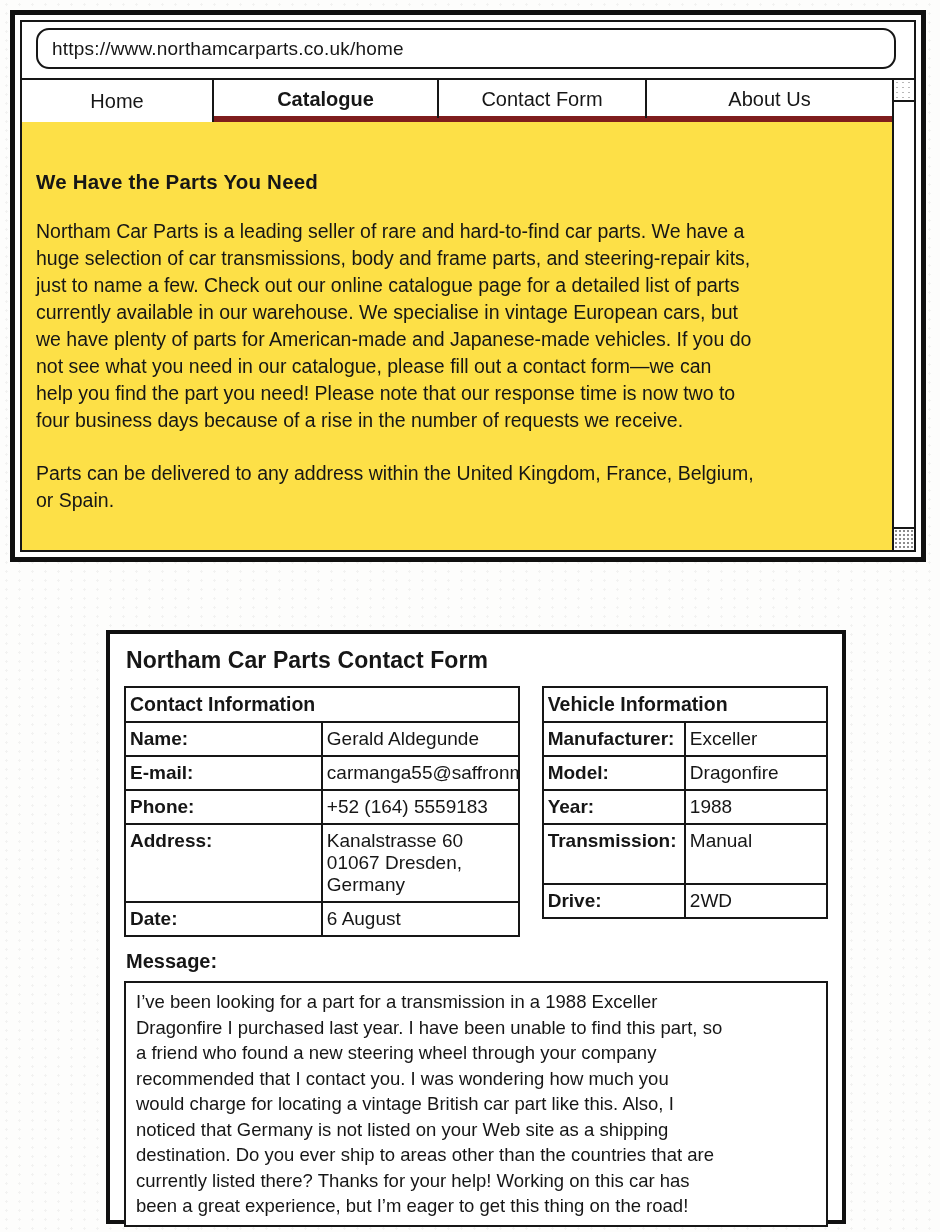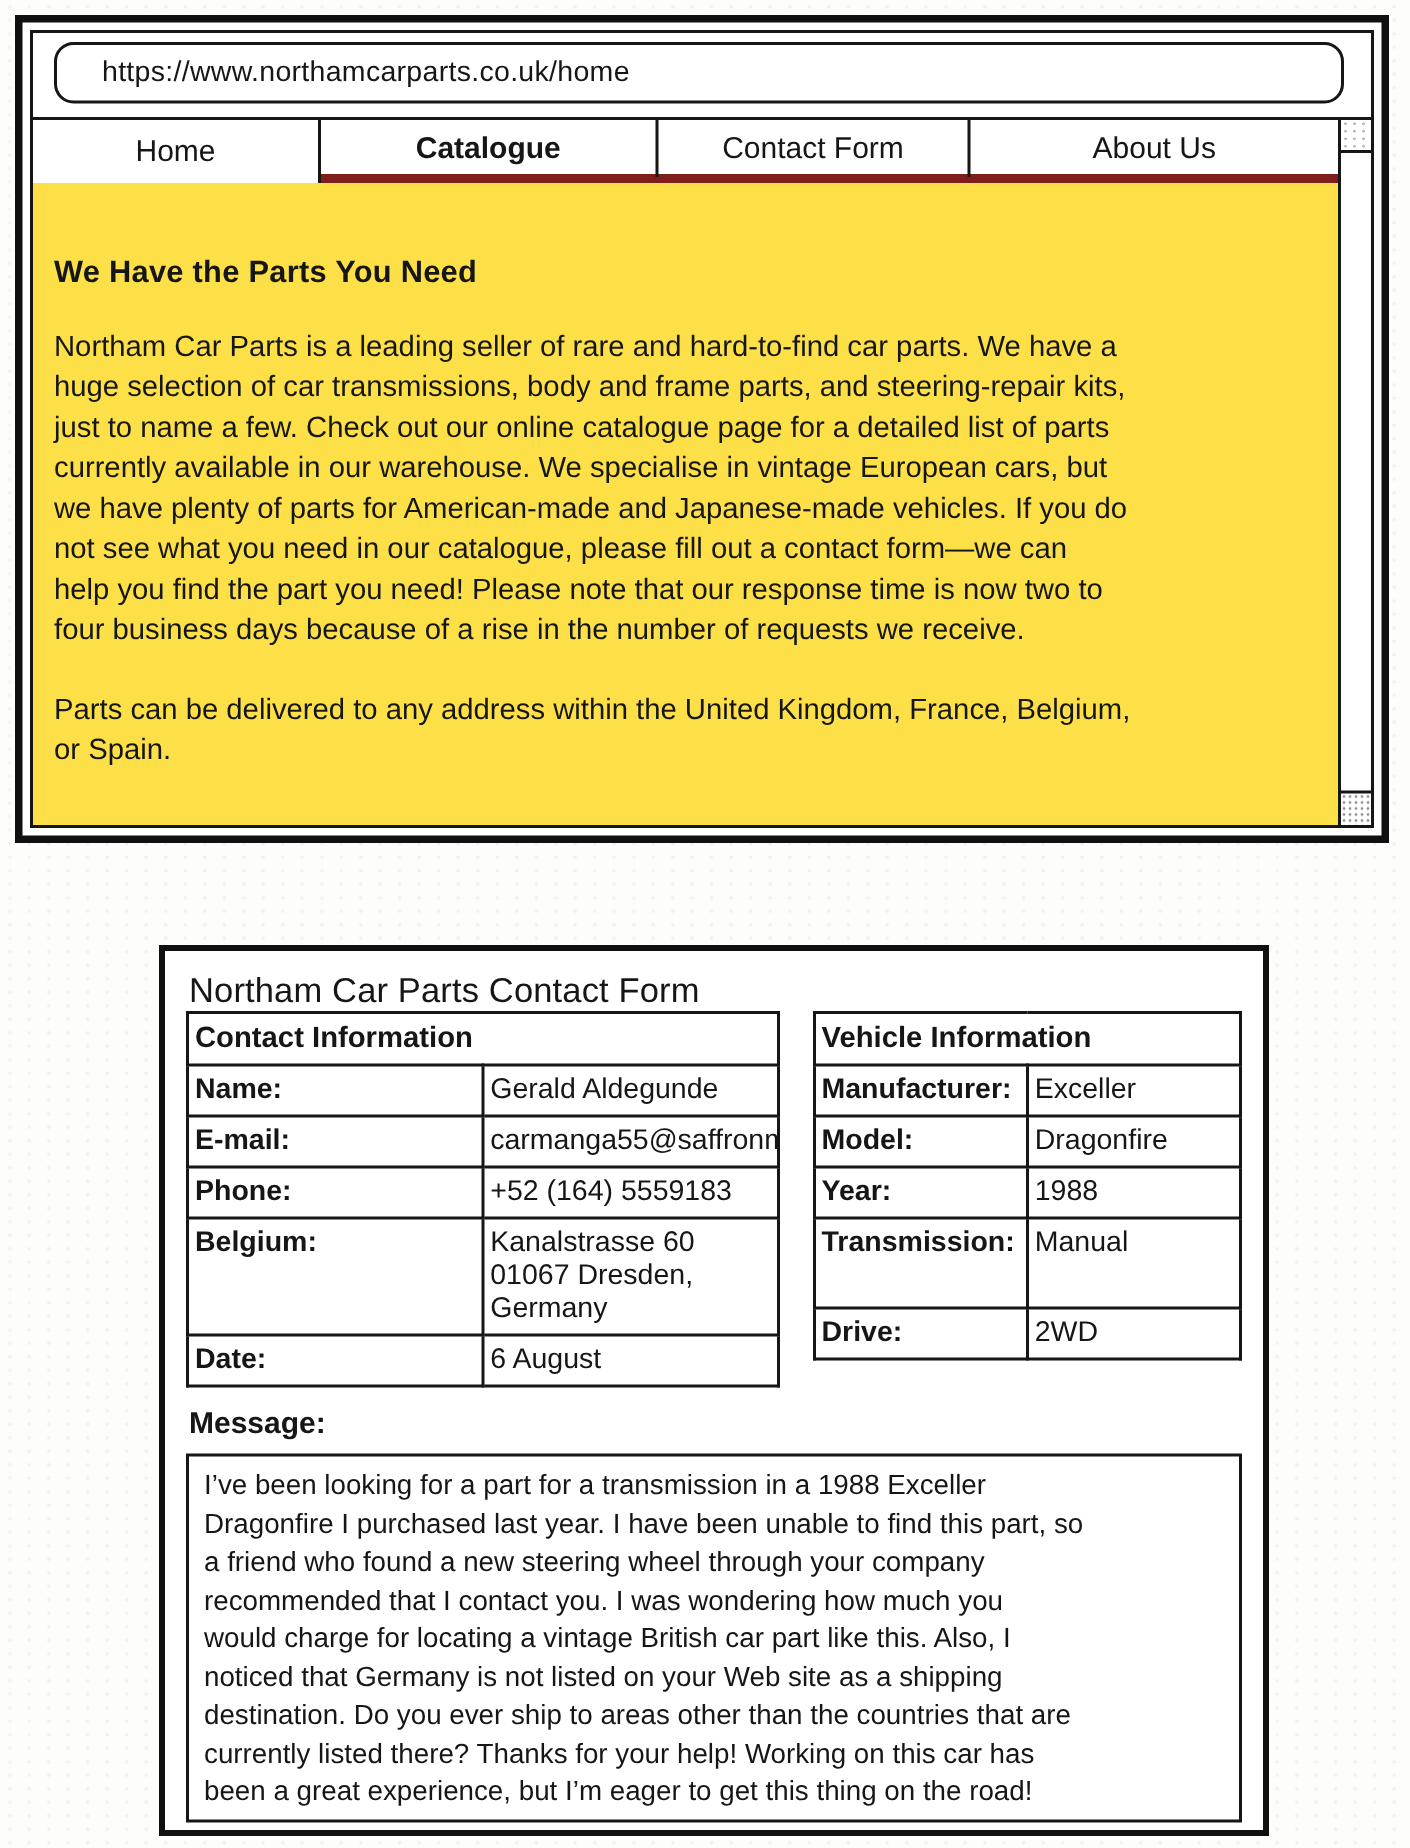--- a/index.html
+++ b/index.html
@@ -17,21 +17,21 @@
   .browser {
     position: absolute; left: 10px; top: 10px; width: 916px; height: 552px;
     border: 5px solid #101010; background: #fff;
   }
   .browser-inner {
     position: absolute; inset: 5px; border: 2px solid #161616; background: #fff;
   }
   .url-row { padding: 6px 18px 0 14px; }
   .url-bar {
     height: 41px; border: 2px solid #161616; border-radius: 13px;
-    display: flex; align-items: center; padding: 0 30px; background: #fff;
+    display: flex; align-items: center; padding: 0 14px; background: #fff;
   }
   .url-text { font-size: 19px; letter-spacing: 0.2px; }
 
   .tab-strip {
     position: absolute; top: 56px; left: 0; right: 22px; height: 40px;
     border-top: 2px solid #161616; display: flex; z-index: 2;
   }
   .tab {
     height: 38px; display: flex; align-items: center; justify-content: center;
     font-size: 20px; border-right: 2px solid #161616; background: transparent;
@@ -63,21 +63,21 @@
   }
   .page-heading { font-size: 20.5px; font-weight: bold; margin-top: 48px; letter-spacing: 0.2px; }
   .para { font-size: 19.5px; line-height: 27px; white-space: pre-line; margin-top: 24px; }
   .para2 { margin-top: 26px; }
 
   
   .form-window {
     position: absolute; left: 106px; top: 630px; width: 740px; height: 594px;
     border: 4px solid #101010; background: #fff; padding: 10px 14px;
   }
-  .form-title { font-size: 23px; font-weight: normal; margin: 3px 0 0 2px; letter-spacing: 0.1px; }
+  .form-title { font-size: 23px; font-weight: bold; margin: 3px 0 12px 2px; letter-spacing: 0.1px; }
   .tables-row { display: flex; align-items: flex-start; }
   table.info-table { border-collapse: collapse; background: #fff; table-layout: fixed; }
   .contact-table { width: 398px; margin-right: 22px; }
   .vehicle-table { width: 288px; border-radius: 24px; }
   .info-table th, .info-table td {
     border: 2px solid #161616; padding: 5px 4px; font-size: 19px; text-align: left;
     overflow: hidden;
   }
   .info-table th { font-weight: bold; font-size: 19.5px; }
   .info-table td.lbl { font-weight: bold; }
@@ -157,21 +157,21 @@
       </tr>
       <tr>
         <td class="lbl">E-mail:</td>
         <td class="val">carmanga55@saffronmail.de</td>
       </tr>
       <tr>
         <td class="lbl">Phone:</td>
         <td class="val">+52 (164) 5559183</td>
       </tr>
       <tr class="tall">
-        <td class="lbl">Belgium:</td>
+        <td class="lbl">Address:</td>
         <td class="val">Kanalstrasse 60
 01067 Dresden, Germany</td>
       </tr>
       <tr>
         <td class="lbl">Date:</td>
         <td class="val">6 August</td>
       </tr>
     </tbody>
       </table>
 

